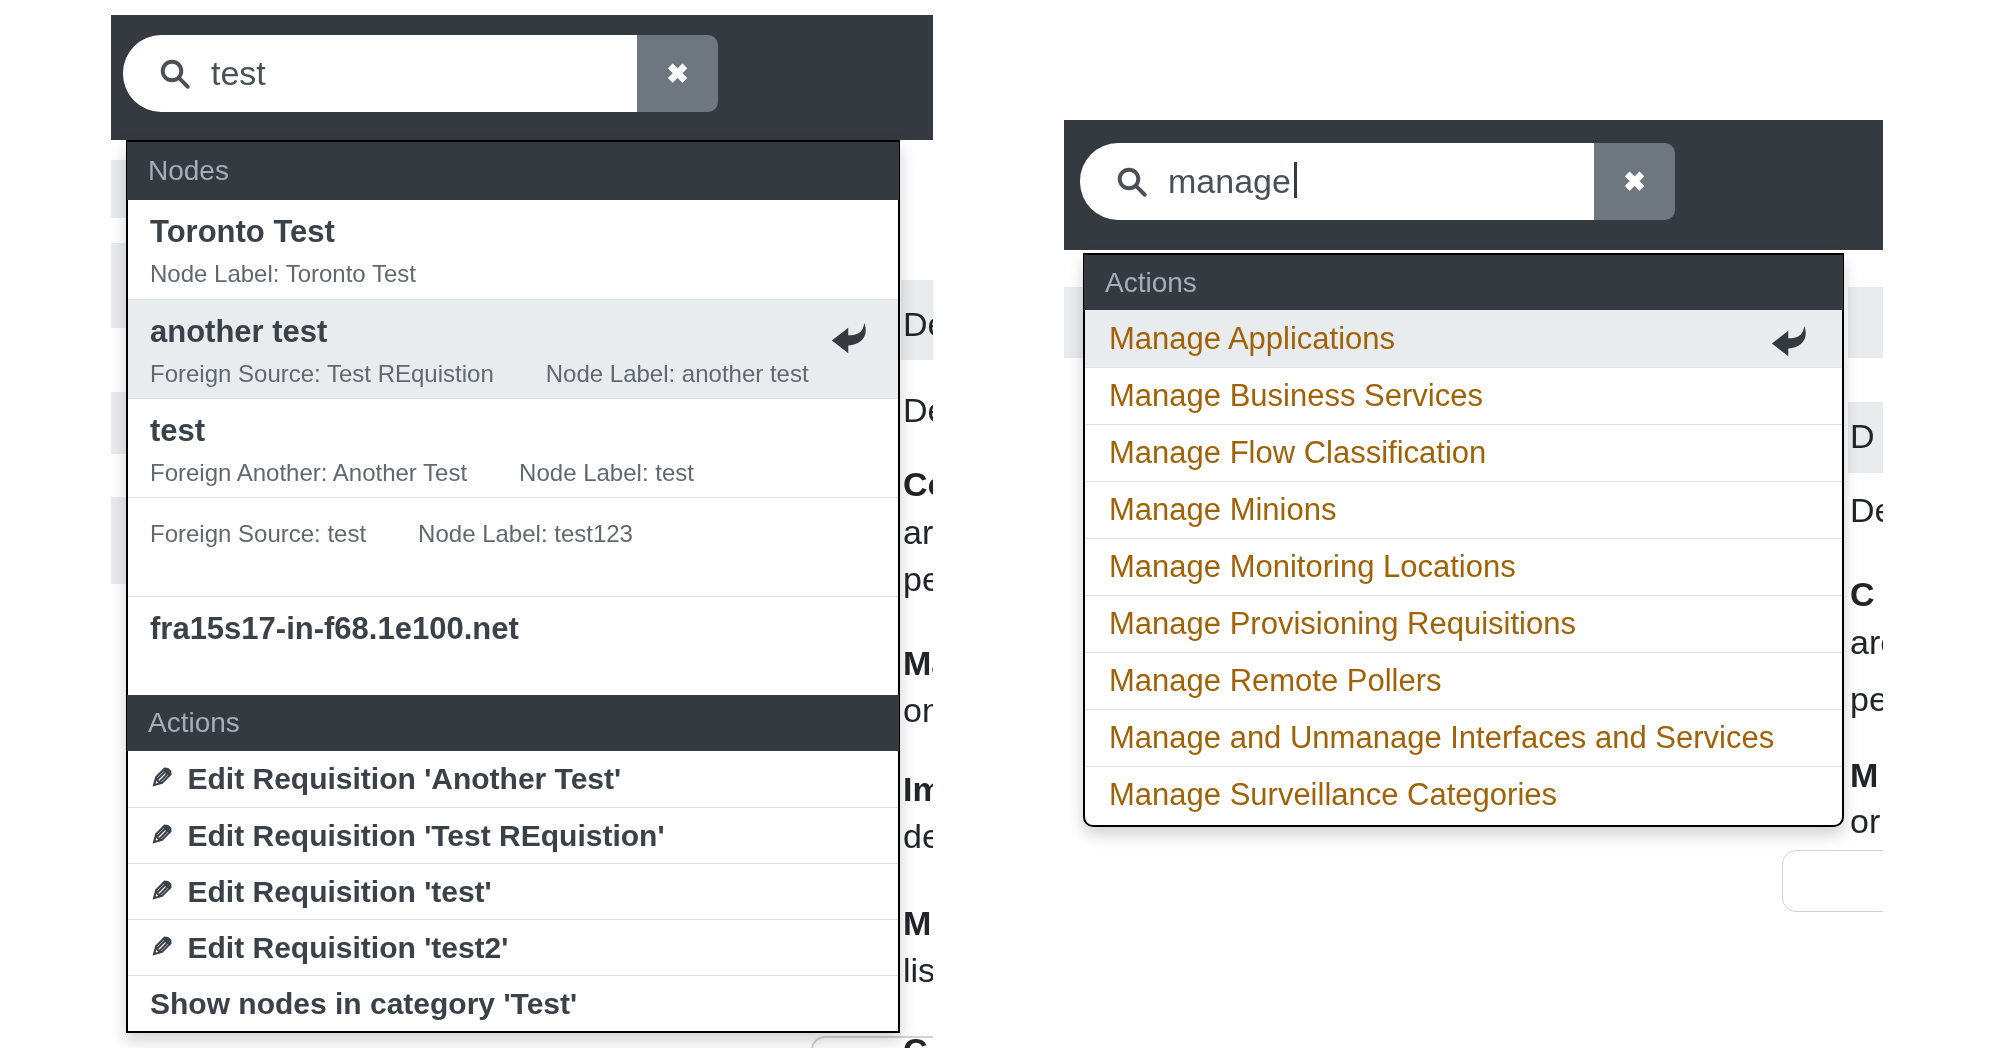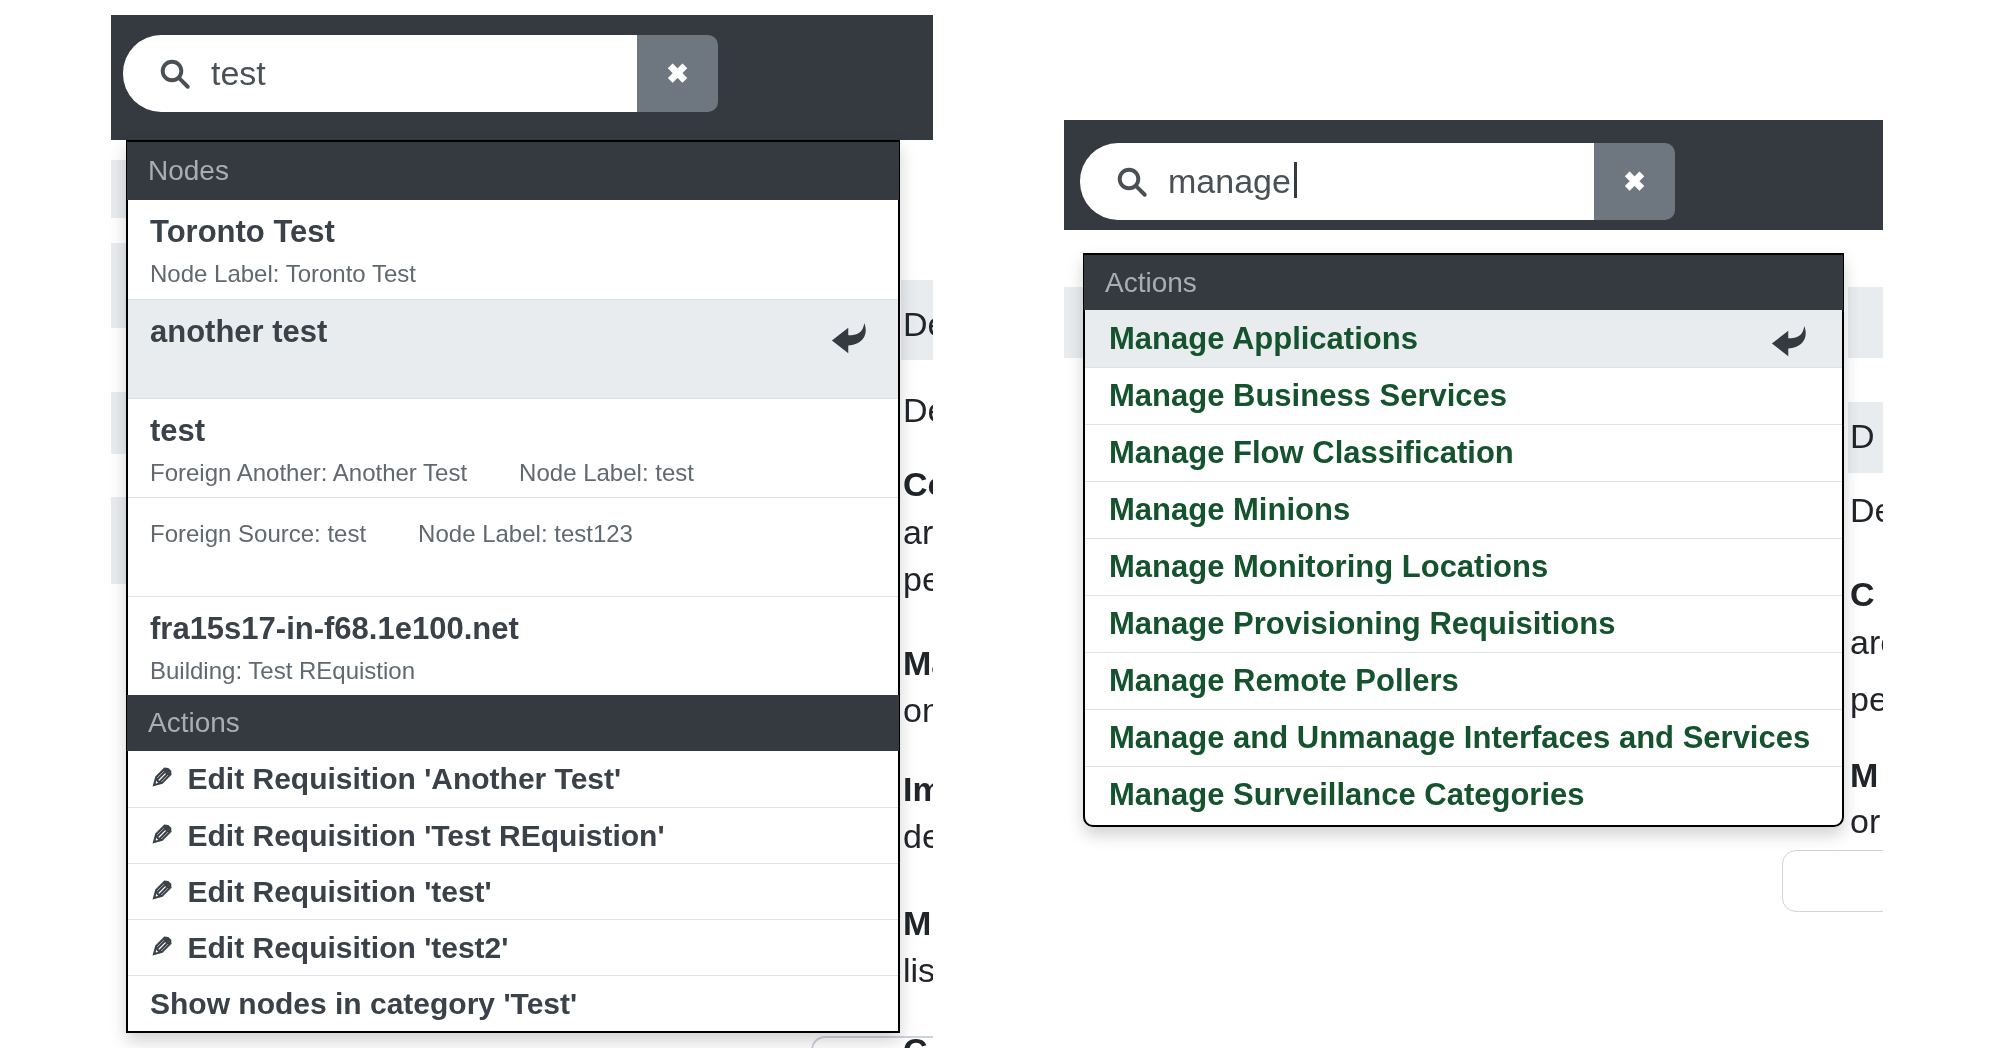--- a/index.html
+++ b/index.html
@@ -15,21 +15,21 @@
   .frag-col { position:absolute; top:0; height:1048px; overflow:hidden; }
   .frag { position:absolute; left:2px; font-size:34px; color:#212529; white-space:nowrap; line-height:1.1; }
   .frag.b { font-weight:700; }
 
   .corner-frag { position:absolute; border:2px solid #ced4da; border-radius:14px; background:#fff; }
   .corner-frag.thin { border-width:1px; }
 
   
   .search-header { position:absolute; background:#343a40; }
   .hdr-left  { left:111px; top:15px;  width:822px; height:125px; }
-  .hdr-right { left:1064px; top:120px; width:819px; height:110px; }
+  .hdr-right { left:1064px; top:120px; width:819px; height:130px; }
 
   .searchbar { position:absolute; display:flex; height:77px; }
   .searchbar .box { width:514px; background:#ffffff; border-radius:38px 0 0 38px;
                     display:flex; align-items:center; }
   .searchbar .box .mag { margin-left:34px; flex:0 0 auto; display:flex; }
   .searchbar .box .q { margin-left:18px; font-size:34px; color:#495057; white-space:nowrap; }
   .searchbar .clear-btn { width:81px; background:#6e7780; border-radius:0 10px 10px 0;
                     display:flex; align-items:center; justify-content:center;
                     color:#ffffff; font-size:27px; font-weight:700; cursor:pointer; }
   .caret { display:inline-block; width:3px; height:36px; background:#343a40;
@@ -51,21 +51,21 @@
   .node-row + .node-row { border-top:1px solid #dee2e6; }
   .node-row.hl { background:#e9ecef; }
   .node-title { font-size:31px; font-weight:600; color:#3a4149; line-height:38px; }
   .node-sub { display:flex; gap:52px; margin-top:9px; font-size:24px; color:#61686f; }
 
   .act-row { position:relative; height:56px; box-sizing:border-box; display:flex;
              align-items:center; padding-left:22px; font-size:30px; font-weight:600; color:#3a4149; }
   .act-row + .act-row { border-top:1px solid #dee2e6; }
 
   .mg-row { position:relative; height:57px; box-sizing:border-box; display:flex;
-            align-items:center; padding-left:24px; font-size:31px; font-weight:700; color:#14532d; }
+            align-items:center; padding-left:24px; font-size:31px; font-weight:400; color:#a16207; }
   .mg-row + .mg-row { border-top:1px solid #dee2e6; }
   .mg-row.hl { background:#e9ecef; }
 
   .pencil { display:inline-block; transform:scaleX(-1); font-size:28px; color:#3a4149;
             margin-right:14px; line-height:1; }
   .enter-ic { position:absolute; width:46px; height:40px; }
   .dd-left  .enter-ic { right:24px; top:16px; }
   .dd-right .enter-ic { right:28px; top:9px; }
 </style>
 </head>
@@ -138,20 +138,24 @@
   <div class="node-row">
     <div class="node-title">Toronto Test</div>
     <div class="node-sub">
       <span>Node Label: Toronto Test</span>
       <span></span>
     </div>
   </div>
 
   <div class="node-row hl">
     <div class="node-title">another test</div>
+    <div class="node-sub">
+      <span>Foreign Source: Test REquistion</span>
+      <span>Node Label: another test</span>
+    </div>
     <span class="enter-ic">
       <svg width="46" height="40" viewBox="0 0 24 22" fill="#343a40">
         <path d="M1.5,13.5 L10.5,6.5 L10.5,10.6 C15.5,10.6 18.6,9.2 19.3,3.8 C21.8,10.2 18.4,15.6 10.5,16.2 L10.5,20.5 Z"></path>
       </svg>
     </span>
   </div>
 
   <div class="node-row">
     <div class="node-title">test</div>
     <div class="node-sub">
@@ -162,24 +166,20 @@
 
   <div class="node-row">
     <div class="node-sub">
       <span>Foreign Source: test</span>
       <span>Node Label: test123</span>
     </div>
   </div>
 
   <div class="node-row">
     <div class="node-title">fra15s17-in-f68.1e100.net</div>
-    <div class="node-sub">
-      <span>Building: Test REquistion</span>
-      <span></span>
-    </div>
   </div>
 
   <div class="sec-hdr">
     <span>Actions</span>
   </div>
 
   <div class="act-row">
     <span class="pencil">✎</span>
     <span>Edit Requisition 'Another Test'</span>
   </div>

